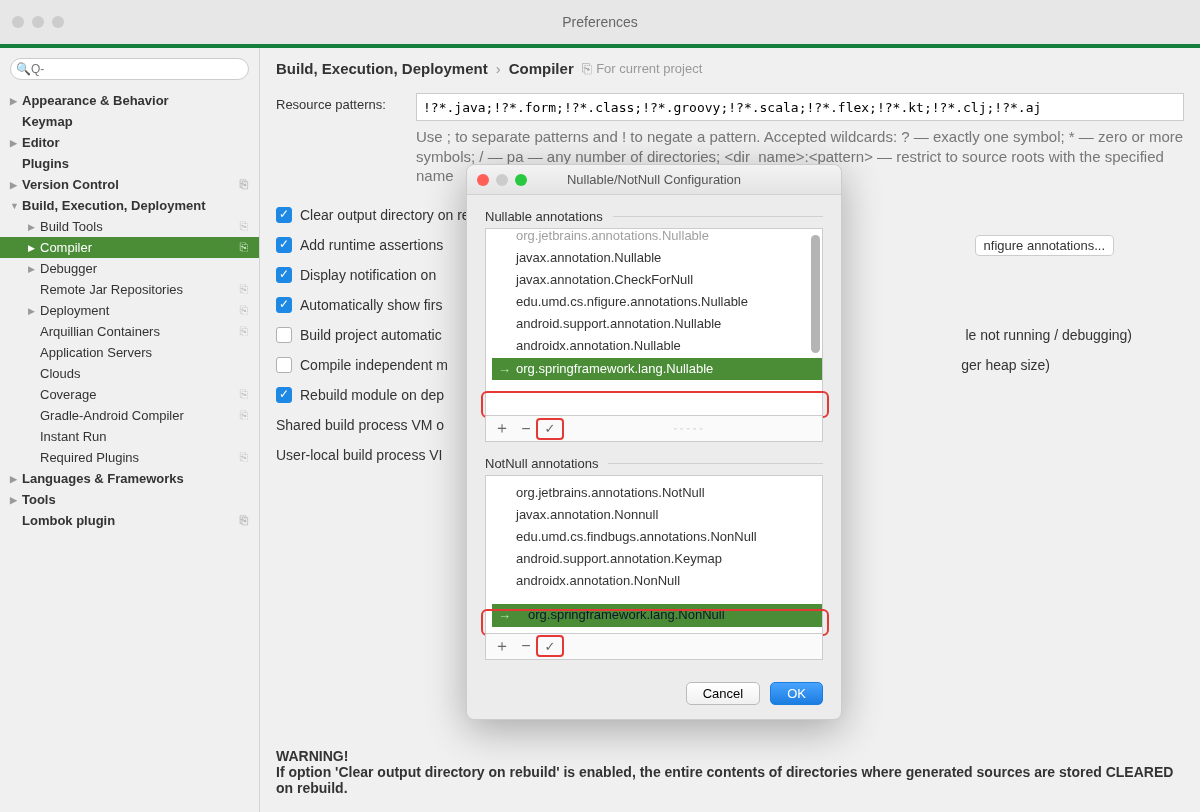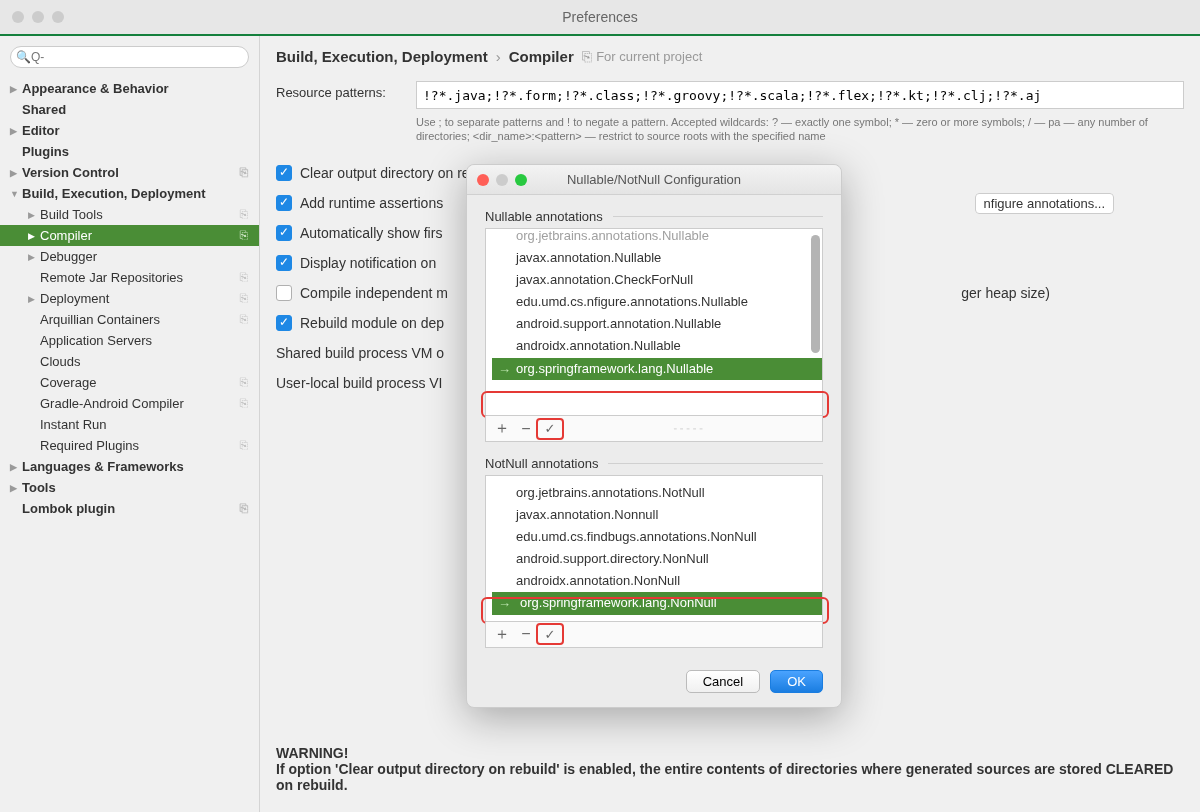--- a/index.html
+++ b/index.html
@@ -9,23 +9,23 @@
     background: #f0f0f0;
     color: #333;
     width: 1200px;
     height: 812px;
     overflow: hidden;
     position: relative;
   }
 
   
   .titlebar {
-    height: 36px;
+    height: 48px;
     background: #e7e7e7;
-    border-bottom: 2px solid #15803d;
+    border-bottom: 4px solid #15803d;
     display: flex;
     align-items: center;
     position: relative;
   }
   .traffic-lights { display: flex; gap: 8px; padding-left: 12px; }
   .tl { width: 12px; height: 12px; border-radius: 50%; background: #ccc; }
   .title-text { position: absolute; left: 50%; transform: translateX(-50%); color: #666; font-size: 14px; }
 
   .content-area { display: flex; height: calc(100% - 36px); }
 
@@ -46,31 +46,31 @@
 
   
   .main { flex: 1; padding: 12px 16px; overflow: hidden; position: relative;}
   .breadcrumb { font-size: 15px; font-weight: 600; display:flex; align-items:center; gap:8px; margin-bottom: 16px;}
   .breadcrumb .sep { color: #999; font-weight: normal;}
   .bc-meta { color: #999; font-weight: normal; font-size: 13px; display:flex; align-items:center; gap:4px;}
 
   .field-row { display: flex; align-items: flex-start; margin-bottom: 6px; }
   .field-label { width: 140px; padding-top: 4px; }
   .resource-input { flex: 1; height: 28px; border: 1px solid #ccc; background: #fff; font-family: ui-monospace, Menlo, monospace; font-size: 13px; padding: 2px 6px;}
-  .hint { font-size: 11px; color: #777; padding-left: 140px; margin-bottom: 14px; line-height: 1.3;}
+  .hint { font-size: 15px; color: #777; padding-left: 140px; margin-bottom: 14px; line-height: 1.3;}
 
   .chk-row { display: flex; align-items: center; gap: 8px; padding: 7px 0; font-size: 14px;}
   .chk { appearance: none; width: 16px; height: 16px; border: 1px solid #b0b0b0; border-radius: 3px; background: #fff; position: relative; cursor: pointer;}
   .chk:checked { background: #1e88e5; border-color: #1e88e5; }
   .chk:checked::after { content: "✓"; color: #fff; font-size: 12px; position: absolute; left: 2px; top: -1px; }
 
   .plain-row { padding: 7px 0; font-size: 14px;}
   .right-btn-fragment { border:1px solid #ccc; background:#fff; padding:2px 8px; border-radius:4px; font-size:13px;}
 
-  .warning { position:absolute; bottom:19px; left:16px; right:16px; font-size:14px;}
+  .warning { position:absolute; bottom:28px; left:16px; right:16px; font-size:14px;}
   .warning b { font-weight: 700; }
 
   
   .modal {
     position: absolute;
     left: 466px;
     top: 164px;
     width: 376px;
     background: #ececec;
     border-radius: 8px;
@@ -100,21 +100,21 @@
   .toolbar { display:flex; gap:0; border:1px solid #ccc; border-top:none; background:#fafafa; height:26px; align-items:center; padding: 0 4px; margin-bottom: 14px; position:relative;}
   .tbtn { width:24px; height:20px; display:flex; align-items:center; justify-content:center; color:#666; font-size:16px; cursor:pointer;}
   .tbtn.check { font-size:13px;}
   .tbtn.hl { position:relative;}
   .tbtn-hl-box { position:absolute; border:2px solid #e53935; border-radius:4px; width:28px; height:22px; pointer-events:none;}
   .resizer { flex:1; text-align:center; color:#c8c8c8; font-size:9px; letter-spacing:1px;}
 
   .listbox2 { border:1px solid #ccc; background:#fff; margin-top:4px;}
   .list-inner2 { padding: 6px 0 6px 6px; font-size:13px; line-height:1.7;}
   .list-inner2 .row { padding: 0 4px 0 24px; white-space:nowrap;}
-  .list-inner2 .row.sel { background:#4a8d36; color:#ffffff; position:relative; padding-left:28px;}
+  .list-inner2 .row.sel { background:#4a8d36; color:#0f172a; position:relative; padding-left:36px;margin-top:12px;}
   .list-inner2 .row.sel::before { content:"→"; position:absolute; left:6px; color:#bde6af; font-weight:bold;}
 
   .modal-footer { display:flex; justify-content:flex-end; gap:10px; padding: 10px 18px 14px;}
   .mbtn { padding: 3px 16px; border-radius:5px; font-size:13px; border:1px solid #bbb; background:linear-gradient(#fff,#f0f0f0); cursor:pointer;}
   .mbtn.primary { background:linear-gradient(#4aa3ff,#1a7de0); color:#fff; border-color:#1a7de0;}
 
   .right-cut { position:absolute; right: 10px;}
 </style>
 </head>
 <body>
@@ -135,21 +135,21 @@
       <span class="search-icon">🔍</span>
       <input class="search" placeholder="Q-" style="">
     </div>
     <div class="tree" id="tree">
         <div class="tree-item bold">
           <span class="arrow">▶</span>
           <span>Appearance &amp; Behavior</span>
         </div>
         <div class="tree-item bold">
           <span class="arrow"></span>
-          <span>Shared</span>
+          <span>Keymap</span>
         </div>
         <div class="tree-item bold">
           <span class="arrow">▶</span>
           <span>Editor</span>
         </div>
         <div class="tree-item bold">
           <span class="arrow"></span>
           <span>Plugins</span>
         </div>
         <div class="tree-item bold">
@@ -258,26 +258,31 @@
     <div class="chk-row">
       <input type="checkbox" class="chk" checked="" style="">
       <span>Add runtime assertions</span>
       <span class="right-cut" style="right:86px;">
         <span class="right-btn-fragment">nfigure annotations...</span>
       </span>
     </div>
 
     <div class="chk-row">
         <input type="checkbox" class="chk" checked="" style="">
+        <span>Display notification on</span>
+      </div>
+    <div class="chk-row">
+        <input type="checkbox" class="chk" checked="" style="">
         <span>Automatically show firs</span>
       </div>
     <div class="chk-row">
-        <input type="checkbox" class="chk" checked="" style="">
-        <span>Display notification on</span>
-      </div>
+      <input type="checkbox" class="chk" style="">
+      <span>Build project automatic</span>
+      <span class="right-cut" style="right:68px;">le not running / debugging)</span>
+    </div>
     <div class="chk-row">
       <input type="checkbox" class="chk" style="">
       <span>Compile independent m</span>
       <span class="right-cut" style="right:150px;">ger heap size)</span>
     </div>
     <div class="chk-row">
         <input type="checkbox" class="chk" checked="" style="">
         <span>Rebuild module on dep</span>
       </div>
 
@@ -330,21 +335,21 @@
 
     <div class="section-label">
         <span>NotNull annotations</span>
       </div>
     <div style="position:relative;">
       <div class="listbox2">
         <div class="list-inner2" id="list2">
             <div class="row">org.jetbrains.annotations.NotNull</div>
             <div class="row">javax.annotation.Nonnull</div>
             <div class="row">edu.umd.cs.findbugs.annotations.NonNull</div>
-            <div class="row">android.support.directory.NonNull</div>
+            <div class="row">android.support.annotation.Keymap</div>
             <div class="row">androidx.annotation.NonNull</div>
             <div class="row sel">org.springframework.lang.NonNull</div>
           </div>
       </div>
       <div class="sel-highlight" style="left:-4px; bottom:-2px; width:348px; height:27px;"></div>
     </div>
     <div class="toolbar" style="margin-bottom:0;">
       <div class="tbtn">＋</div>
       <div class="tbtn">−</div>
       <div class="tbtn check hl">✓

